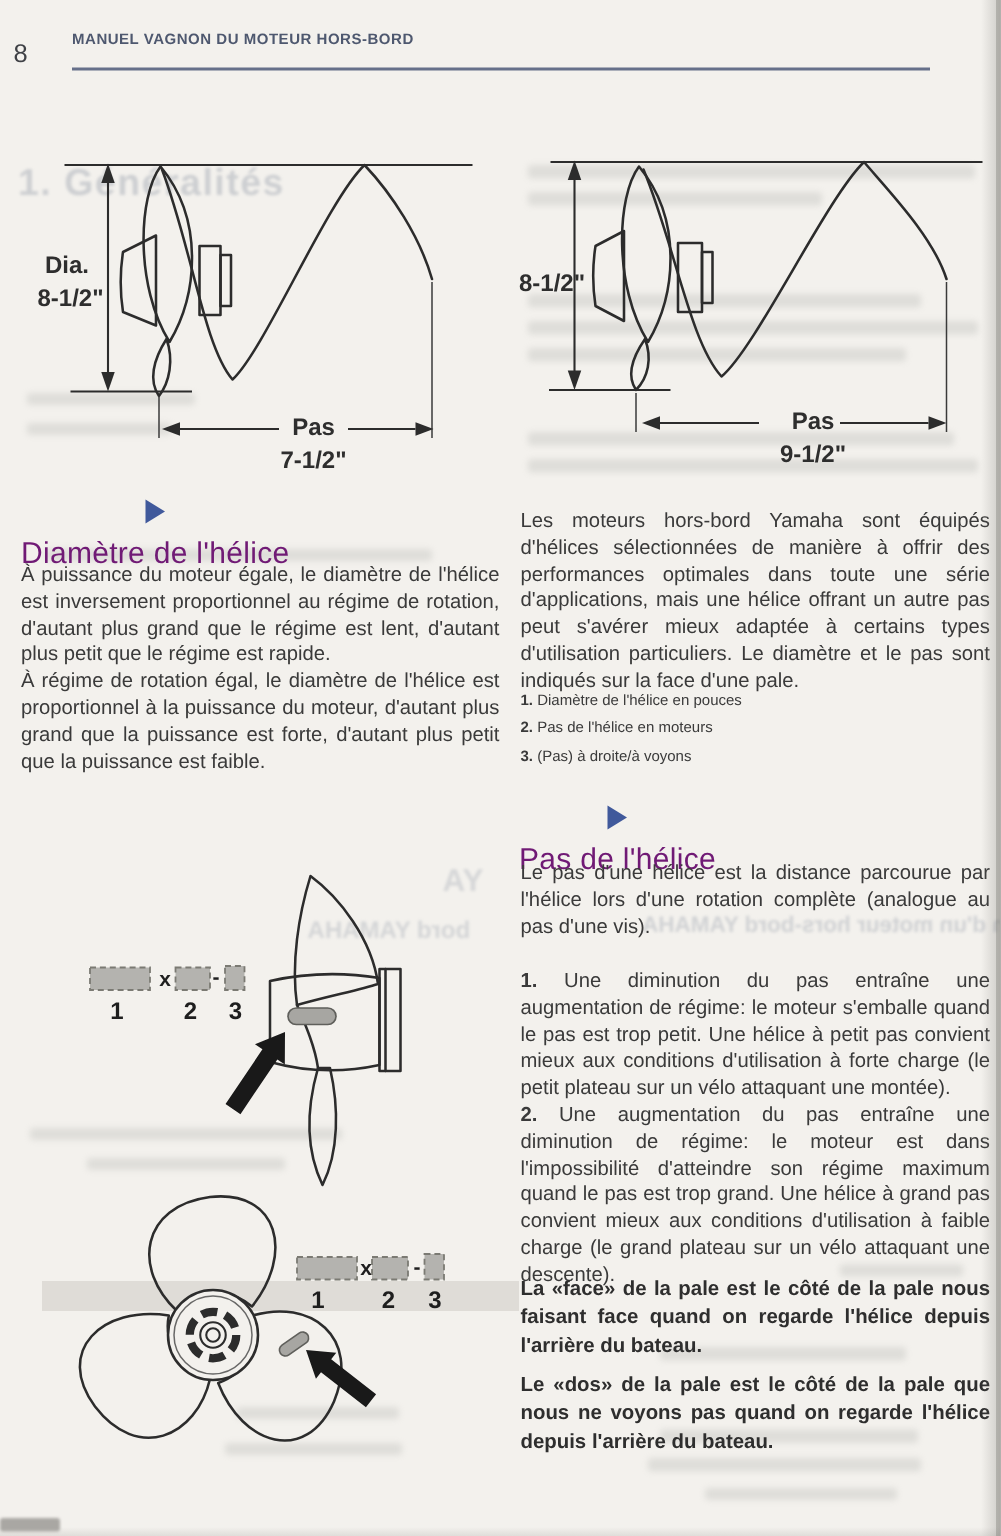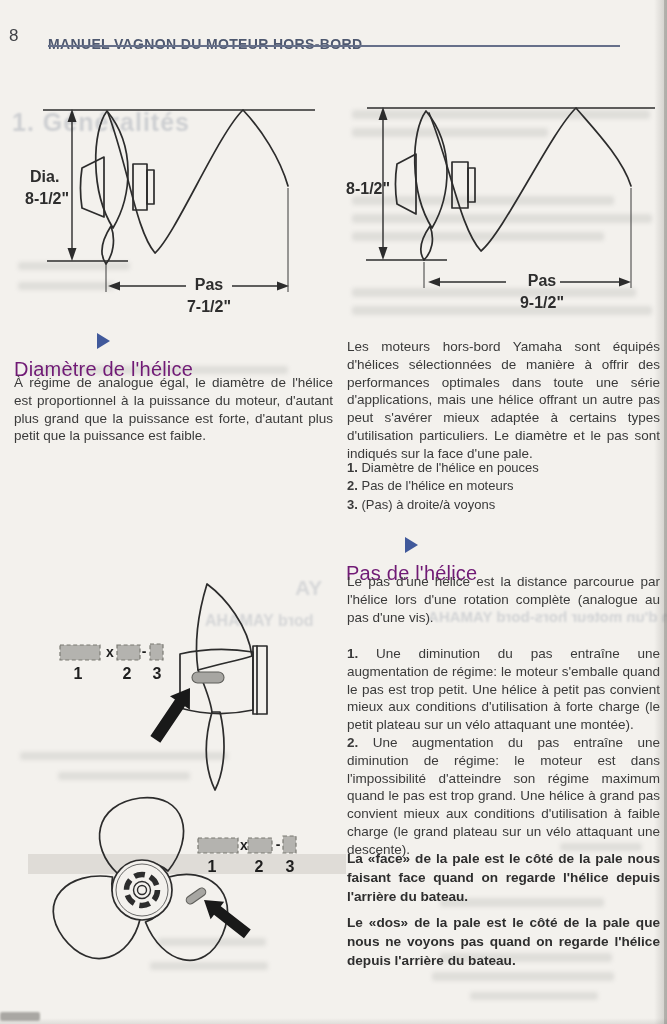--- a/index.html
+++ b/index.html
@@ -7,30 +7,30 @@
   .page {
     position:relative; width:667px; height:1024px; margin:0 auto;
     background:#f3f1ed; overflow:hidden;
     font-family:"Liberation Sans","DejaVu Sans",sans-serif;
     color:#3a3a3a;
   }
   .abs { position:absolute; }
 
   
   .hdr-num  { left:9px;  top:26px; font-size:17px; color:#3f4146; }
-  .hdr-title{ left:48px; top:36px; font-size:14px; font-weight:bold; color:#4e586f; letter-spacing:.35px; }
+  .hdr-title{ left:48px; top:21px; font-size:10px; font-weight:bold; color:#4e586f; letter-spacing:.35px; }
   .hdr-rule { left:48px; top:45px; width:572px; height:2px; background:#66708a; }
 
   
   .section-heading { display:flex; align-items:center; gap:9px; color:#701a75; font-size:20px; font-weight:normal; letter-spacing:.2px;flex-direction:column; }
   .tri { width:0; height:0; border-left:13px solid #40599b; border-top:8.5px solid transparent; border-bottom:8.5px solid transparent; }
 
   
   .body-col p { margin:0; font-size:13.5px; line-height:17.8px; text-align:justify; color:#3a3a3a; }
-  .r-list p  { margin:0; font-size:13px; line-height:18.4px; text-align:left; color:#3a3a3a; }
+  .r-list p  { margin:0; font-size:10px; line-height:18.4px; text-align:left; color:#3a3a3a; }
   .bold-para p { margin:0; font-size:13.6px; line-height:18.8px; text-align:justify; font-weight:bold; color:#2e2e2e; }
 
   
   .ghost { position:absolute; color:#99a0ac; opacity:.42; filter:blur(1.1px); font-weight:bold; white-space:nowrap; }
   .mirror { transform:scaleX(-1); }
   .gbar  { position:absolute; background:#a4a6a2; opacity:.26; filter:blur(2px); border-radius:2px; }
   .gband { position:absolute; background:#cdcac4; opacity:.55; }
 
   
   .edge-r  { right:0; top:0; width:13px; height:100%; background:linear-gradient(to right, rgba(120,118,114,0), rgba(120,118,114,.30)); }
@@ -147,21 +147,22 @@
     <text class="dim-label" x="198" y="190" text-anchor="middle">Pas</text>
     <text class="dim-label" x="198" y="212" text-anchor="middle">9-1/2"</text>
   </svg>
 
   <div class="abs section-heading" style="left:14px; top:333px;">
     <span class="tri"></span>
     <span>Diamètre de l'hélice</span>
   </div>
 
   <div class="abs body-col" style="left:14px; top:374px; width:319px;">
-    <p>À régime de analogue égal, le diamètre de l'hélice est proportionnel à la puissance du moteur, d'autant plus grand que la puissance est forte, d'autant plus petit que la puissance est faible.</p>
+    <p>À puissance du moteur égale, le diamètre de l'hélice est inversement proportionnel au régime de rotation, d'autant plus grand que le régime est lent, d'autant plus petit que le régime est rapide.</p>
+    <p>À régime de rotation égal, le diamètre de l'hélice est proportionnel à la puissance du moteur, d'autant plus grand que la puissance est forte, d'autant plus petit que la puissance est faible.</p>
   </div>
 
   <svg class="abs" style="left:14px; top:562px;" width="320" height="235" viewBox="0 0 320 235">
     <g>
       <rect class="dbox" x="46" y="83" width="40" height="15"></rect>
       <text class="code-sym" x="96" y="95">x</text>
       <rect class="dbox" x="103" y="83" width="23" height="15"></rect>
       <text class="code-sym" x="130" y="94">-</text>
       <rect class="dbox" x="136" y="82" width="13" height="16"></rect>
       <text class="code-num" x="64" y="117">1</text>

